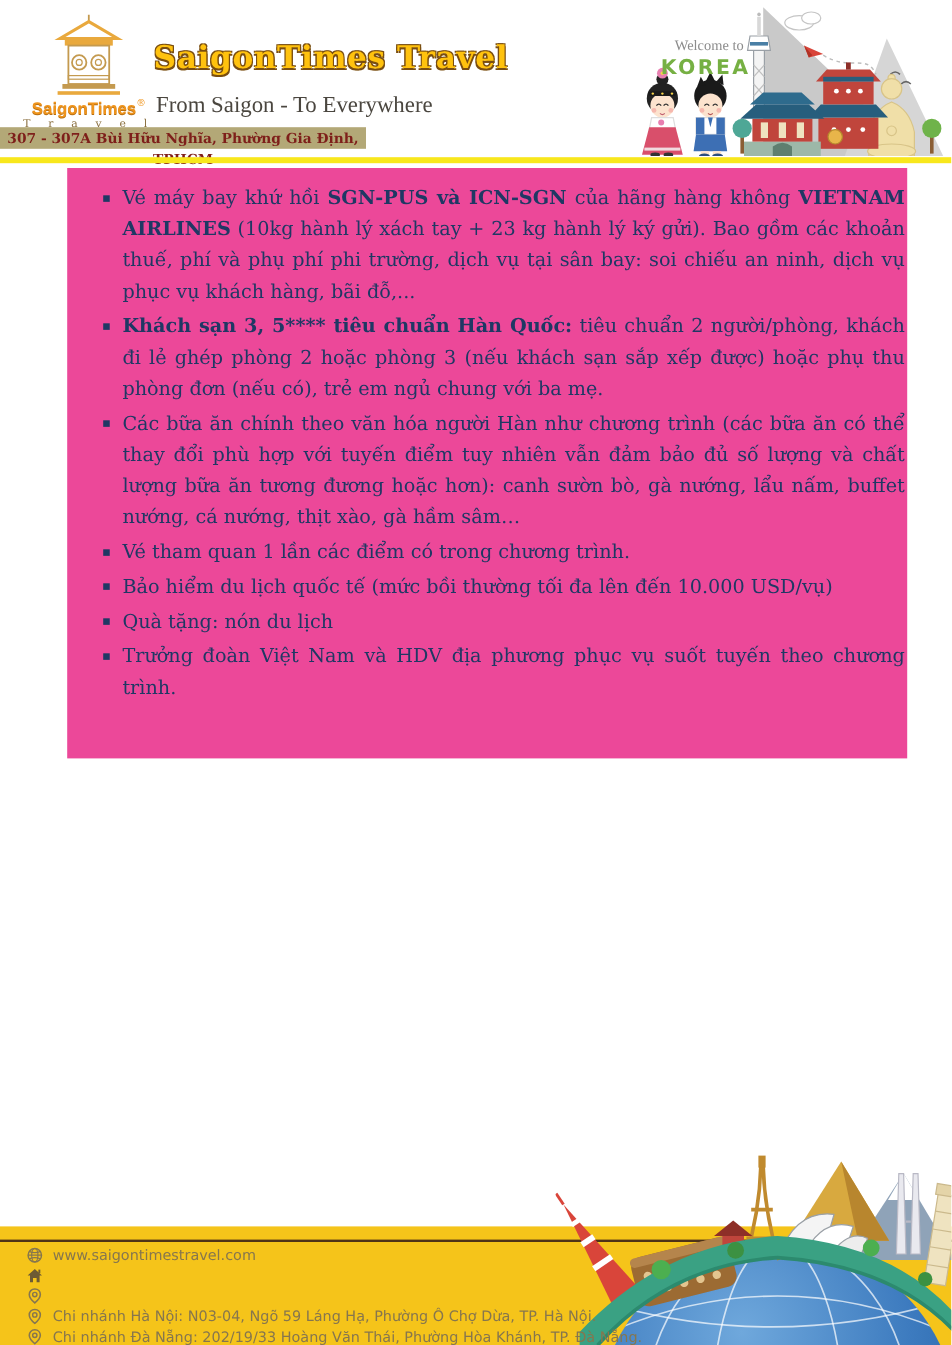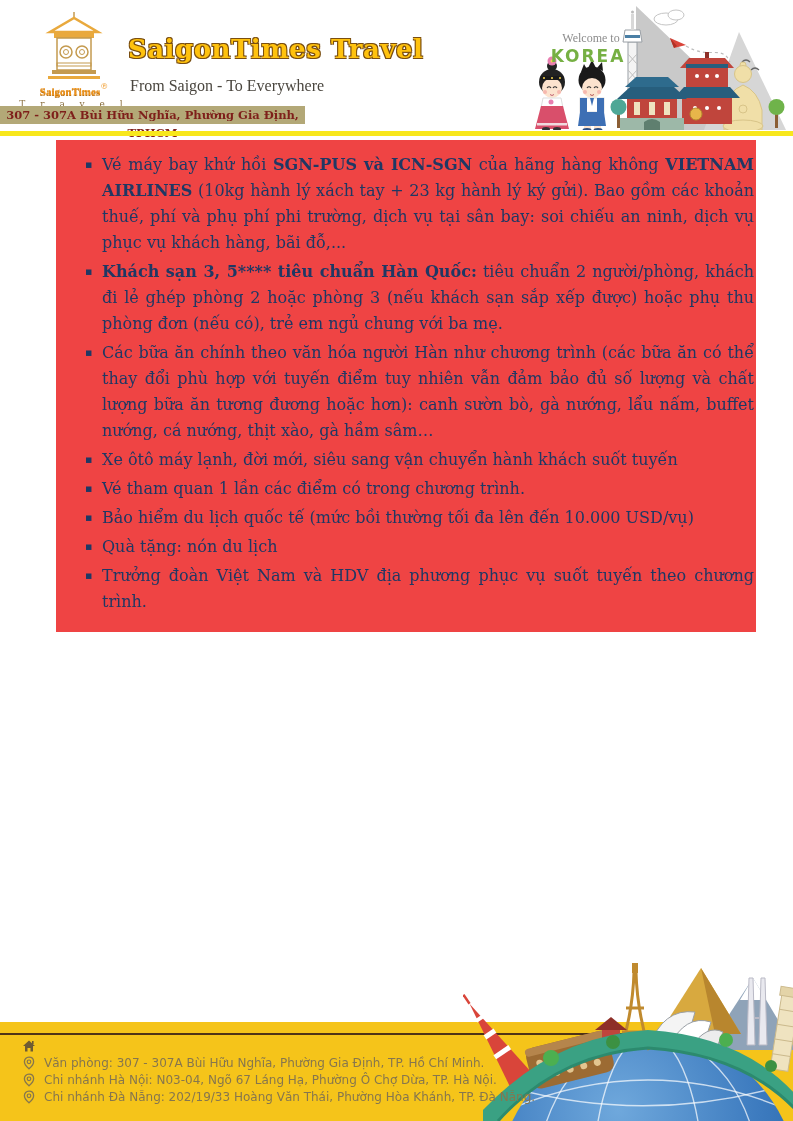--- a/index.html
+++ b/index.html
@@ -2,38 +2,38 @@
 <html><head>
 <meta charset="utf-8">
 <style>
   html,body{margin:0;padding:0;background:#fff;}
   .page{position:relative;width:793px;height:1121px;background:#fff;overflow:hidden;
         font-family:"DejaVu Serif",serif;}
 
   
   .logo-icon{position:absolute;left:42px;top:12px;width:64px;height:70px;}
   .logo-text{position:absolute;left:10px;top:82px;width:128px;text-align:center;line-height:1;}
-  .logo-brand{font-family:Liberation Serif, serif;font-weight:bold;font-size:11px;color:#EF941C;
+  .logo-brand{font-family:Liberation Sans, sans-serif;font-weight:bold;font-size:14px;color:#EF941C;
               text-shadow:0 1px 0 #b86f10;}
   .logo-reg{font-size:8px;vertical-align:super;color:#EF941C;}
   .logo-sub{display:block;margin-top:2px;font-family:"DejaVu Serif",serif;font-size:9px;
             letter-spacing:6px;color:#8A6F3F;}
   .brand-title{position:absolute;left:128px;top:34px;font-family:"DejaVu Serif",serif;
                font-weight:bold;font-size:26px;color:#FFC20E;letter-spacing:.5px;
                text-shadow:-1px -1px 0 #7A4E10,1px -1px 0 #7A4E10,-1px 1px 0 #7A4E10,1px 1px 0 #7A4E10;}
-  .tagline{position:absolute;left:130px;top:77px;font-family:cursive;font-size:16px;color:#4A463F;text-align:right;}
+  .tagline{position:absolute;left:130px;top:77px;font-family:cursive;font-size:19px;color:#4A463F;text-align:right;}
   .address-bar{position:absolute;left:0;top:106px;width:305px;height:18px;background:#B3A877;
                color:#7E1F1A;font-family:"DejaVu Serif",serif;font-weight:bold;font-size:11.5px;
                text-align:center;line-height:18px;}
   .divider{position:absolute;left:0;top:131px;width:793px;height:5px;background:#F8E71C;}
   .korea-art{position:absolute;left:524px;top:2px;width:273px;height:128px;}
 
   
   .inclusions{position:absolute;left:56px;top:140px;width:700px;min-height:492px;
-              background:#ef4444;box-sizing:border-box;padding:12px 0 12px 0;}
+              background:#ec4899;box-sizing:border-box;padding:12px 0 12px 0;}
   .inclusion-list{margin:0;padding:0;list-style:none;}
   .inclusion-list li{position:relative;margin:0 2px 3px 0;padding-left:46px;color:#1F3864;
                      font-size:16px;line-height:26px;text-align:justify;}
   .inclusion-list li::before{content:"▪";position:absolute;left:29px;top:0;font-size:11px;color:#1F3864;}
   .inclusion-list b{font-weight:bold;}
   .section-heading{color:#FFFFFF;font-weight:bold;font-size:17px;line-height:26px;padding-left:2px;}
 
   
   .footer-band{position:absolute;left:0;top:1022px;width:793px;height:99px;background:#F5C41A;}
   .footer-rule{position:absolute;left:0;top:1033px;width:793px;height:2px;background:#4F3317;}
@@ -180,21 +180,20 @@
       <text x="67" y="40" text-anchor="middle" font-family="cursive" font-size="12" fill="#8C8C8C">Welcome to</text>
       <text x="64" y="60" text-anchor="middle" font-family="DejaVu Sans, sans-serif" font-weight="bold" font-size="17" letter-spacing="2" fill="#76B043">KOREA</text>
     </svg>
   </div>
 
   <div class="inclusions">
     <ul class="inclusion-list">
         <li><span>Vé máy bay khứ hồi </span><b>SGN-PUS và ICN-SGN</b><span> của hãng hàng không </span><b>VIETNAM AIRLINES</b><span> (10kg hành lý xách tay + 23 kg hành lý ký gửi). Bao gồm các khoản thuế, phí và phụ phí phi trường, dịch vụ tại sân bay: soi chiếu an ninh, dịch vụ phục vụ khách hàng, bãi đỗ,...</span></li>
         <li><b>Khách sạn 3, 5**** tiêu chuẩn Hàn Quốc:</b><span> tiêu chuẩn 2 người/phòng, khách đi lẻ ghép phòng 2 hoặc phòng 3 (nếu khách sạn sắp xếp được) hoặc phụ thu phòng đơn (nếu có), trẻ em ngủ chung với ba mẹ.</span></li>
         <li><span>Các bữa ăn chính theo văn hóa người Hàn như chương trình (các bữa ăn có thể thay đổi phù hợp với tuyến điểm tuy nhiên vẫn đảm bảo đủ số lượng và chất lượng bữa ăn tương đương hoặc hơn): canh sườn bò, gà nướng, lẩu nấm, buffet nướng, cá nướng, thịt xào, gà hầm sâm…</span></li>
-        <li><span>Xe ôtô máy lạnh, đời mới, siêu sang vận chuyển hành khách suốt tuyến</span></li>
         <li><span>Vé tham quan 1 lần các điểm có trong chương trình.</span></li>
         <li><span>Bảo hiểm du lịch quốc tế (mức bồi thường tối đa lên đến 10.000 USD/vụ)</span></li>
         <li><span>Quà tặng: nón du lịch</span></li>
         <li><span>Trưởng đoàn Việt Nam và HDV địa phương phục vụ suốt tuyến theo chương trình.</span></li>
       </ul>
   </div>
 
   <div class="footer-band"></div>
   <div class="footer-rule"></div>
 
@@ -280,42 +279,52 @@
         <circle cx="263" cy="90" r="7" fill="#4CAF50"></circle>
         <circle cx="308" cy="116" r="6" fill="#3C9142"></circle>
       </g>
     </svg>
   </div>
 
   <div class="footer-lines">
       <div class="f-row">
         <span class="f-icon">
           <svg viewBox="0 0 14 14">
+            <circle cx="7" cy="7" r="5.6" fill="none" stroke="#86764E" stroke-width="1.2"></circle>
+            <ellipse cx="7" cy="7" rx="2.6" ry="5.6" fill="none" stroke="#86764E" stroke-width="1"></ellipse>
+            <line x1="1.4" y1="7" x2="12.6" y2="7" stroke="#86764E"></line>
+            <path d="M2.2,3.8 Q7,6 11.8,3.8 M2.2,10.2 Q7,8 11.8,10.2" stroke="#86764E" fill="none" stroke-width="1"></path>
+          </svg>
+        </span>
+        <span>www.saigontimestravel.com</span>
+      </div>
+      <div class="f-row">
+        <span class="f-icon">
+          <svg viewBox="0 0 14 14">
             <path d="M7,1.5 L13,7 L11,7 L11,12.5 L8.5,12.5 L8.5,9 L5.5,9 L5.5,12.5 L3,12.5 L3,7 L1,7 Z" fill="#6E5B33"></path>
             <rect x="10" y="2" width="1.6" height="3" fill="#6E5B33"></rect>
           </svg>
         </span>
       </div>
       <div class="f-row">
         <span class="f-icon">
           <svg viewBox="0 0 14 14">
             <path d="M7,1.2 C9.8,1.2 11.6,3.2 11.6,5.8 C11.6,9 7,12.8 7,12.8 C7,12.8 2.4,9 2.4,5.8 C2.4,3.2 4.2,1.2 7,1.2 Z" fill="none" stroke="#86764E" stroke-width="1.3"></path>
             <circle cx="7" cy="5.8" r="1.8" fill="none" stroke="#86764E" stroke-width="1.2"></circle>
           </svg>
         </span>
-        <span>Văn phòng: 307 - 307A Bùi Hữu Nghĩa, Phường Gia Định, TP. Hồ Chí Minh.</span>
       </div>
       <div class="f-row">
         <span class="f-icon">
           <svg viewBox="0 0 14 14">
             <path d="M7,1.2 C9.8,1.2 11.6,3.2 11.6,5.8 C11.6,9 7,12.8 7,12.8 C7,12.8 2.4,9 2.4,5.8 C2.4,3.2 4.2,1.2 7,1.2 Z" fill="none" stroke="#86764E" stroke-width="1.3"></path>
             <circle cx="7" cy="5.8" r="1.8" fill="none" stroke="#86764E" stroke-width="1.2"></circle>
           </svg>
         </span>
-        <span>Chi nhánh Hà Nội: N03-04, Ngõ 67 Láng Hạ, Phường Ô Chợ Dừa, TP. Hà Nội.</span>
+        <span>Chi nhánh Hà Nội: N03-04, Ngõ 59 Láng Hạ, Phường Ô Chợ Dừa, TP. Hà Nội.</span>
       </div>
       <div class="f-row">
         <span class="f-icon">
           <svg viewBox="0 0 14 14">
             <path d="M7,1.2 C9.8,1.2 11.6,3.2 11.6,5.8 C11.6,9 7,12.8 7,12.8 C7,12.8 2.4,9 2.4,5.8 C2.4,3.2 4.2,1.2 7,1.2 Z" fill="none" stroke="#86764E" stroke-width="1.3"></path>
             <circle cx="7" cy="5.8" r="1.8" fill="none" stroke="#86764E" stroke-width="1.2"></circle>
           </svg>
         </span>
         <span>Chi nhánh Đà Nẵng: 202/19/33 Hoàng Văn Thái, Phường Hòa Khánh, TP. Đà Nẵng.</span>
       </div>

